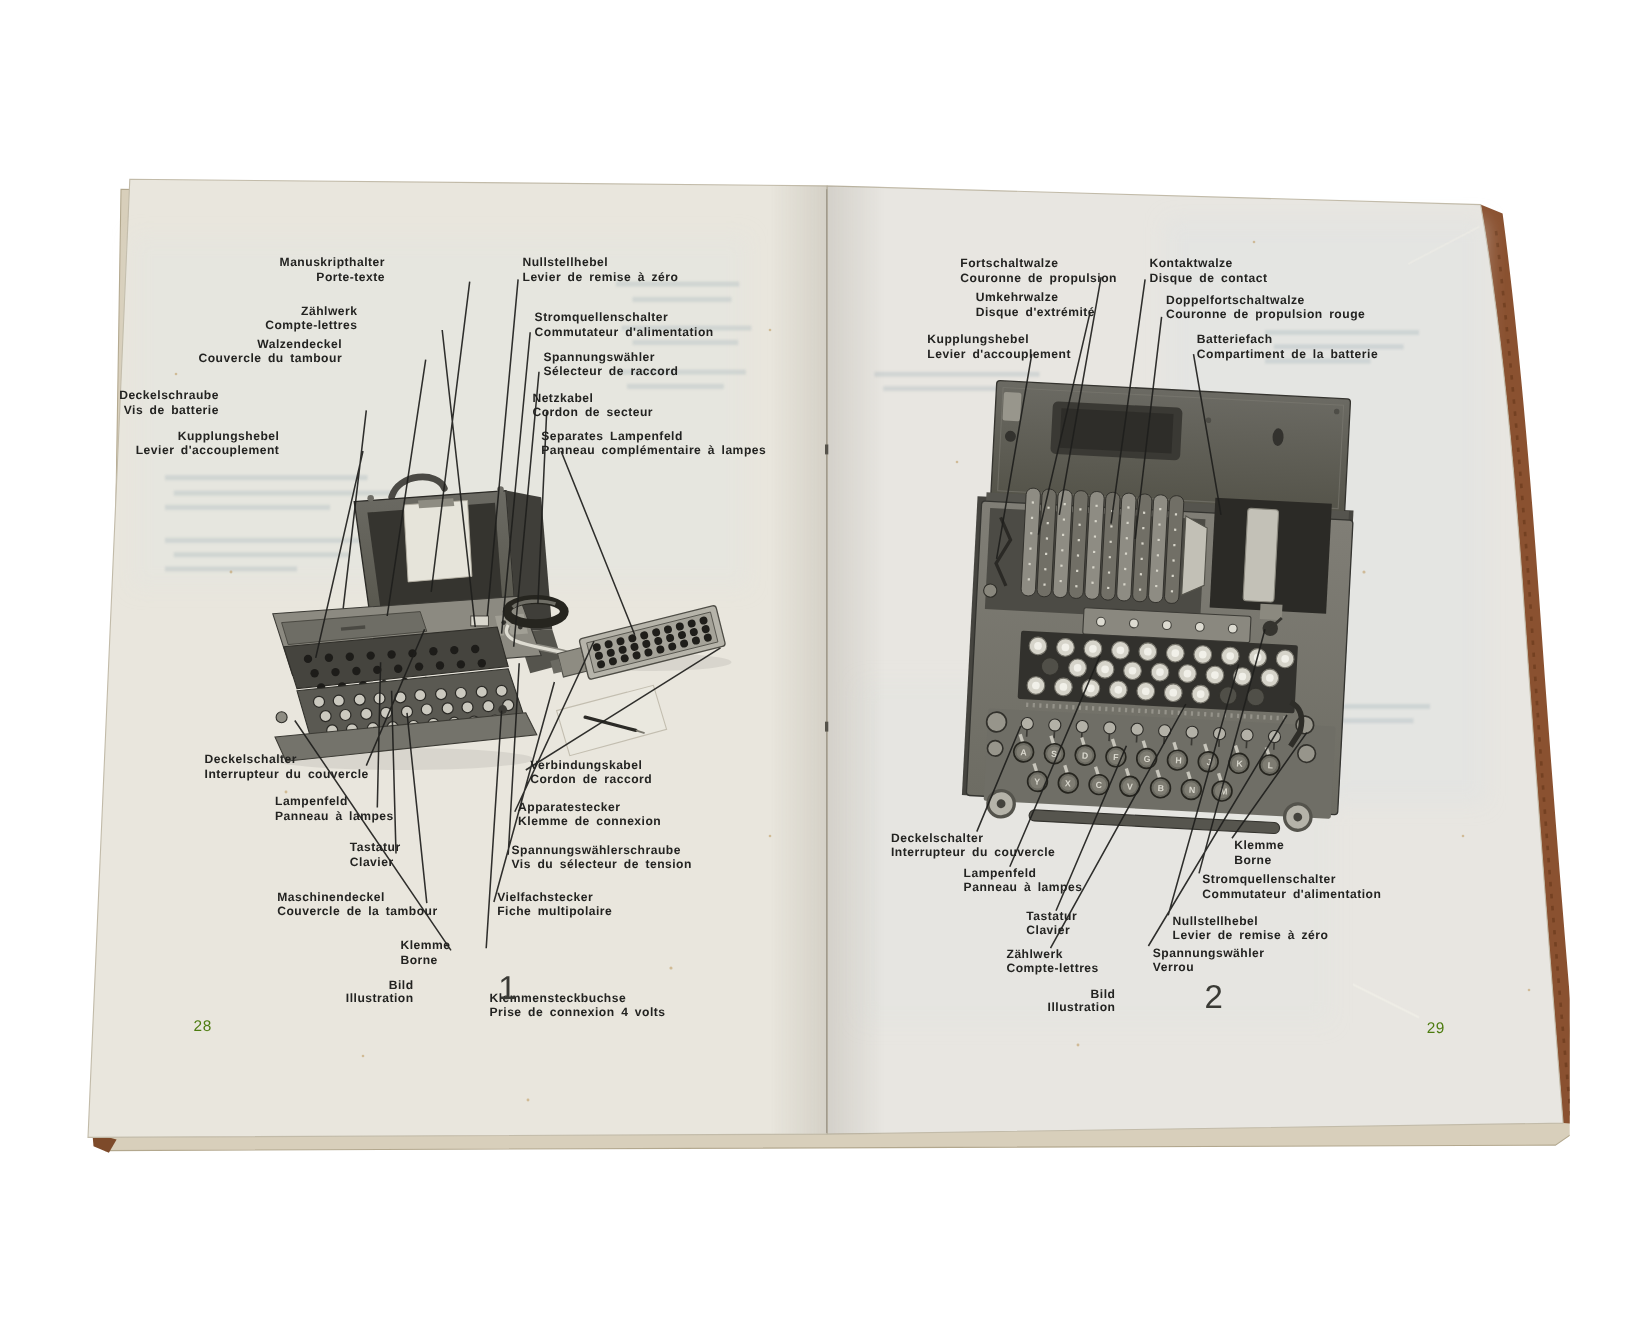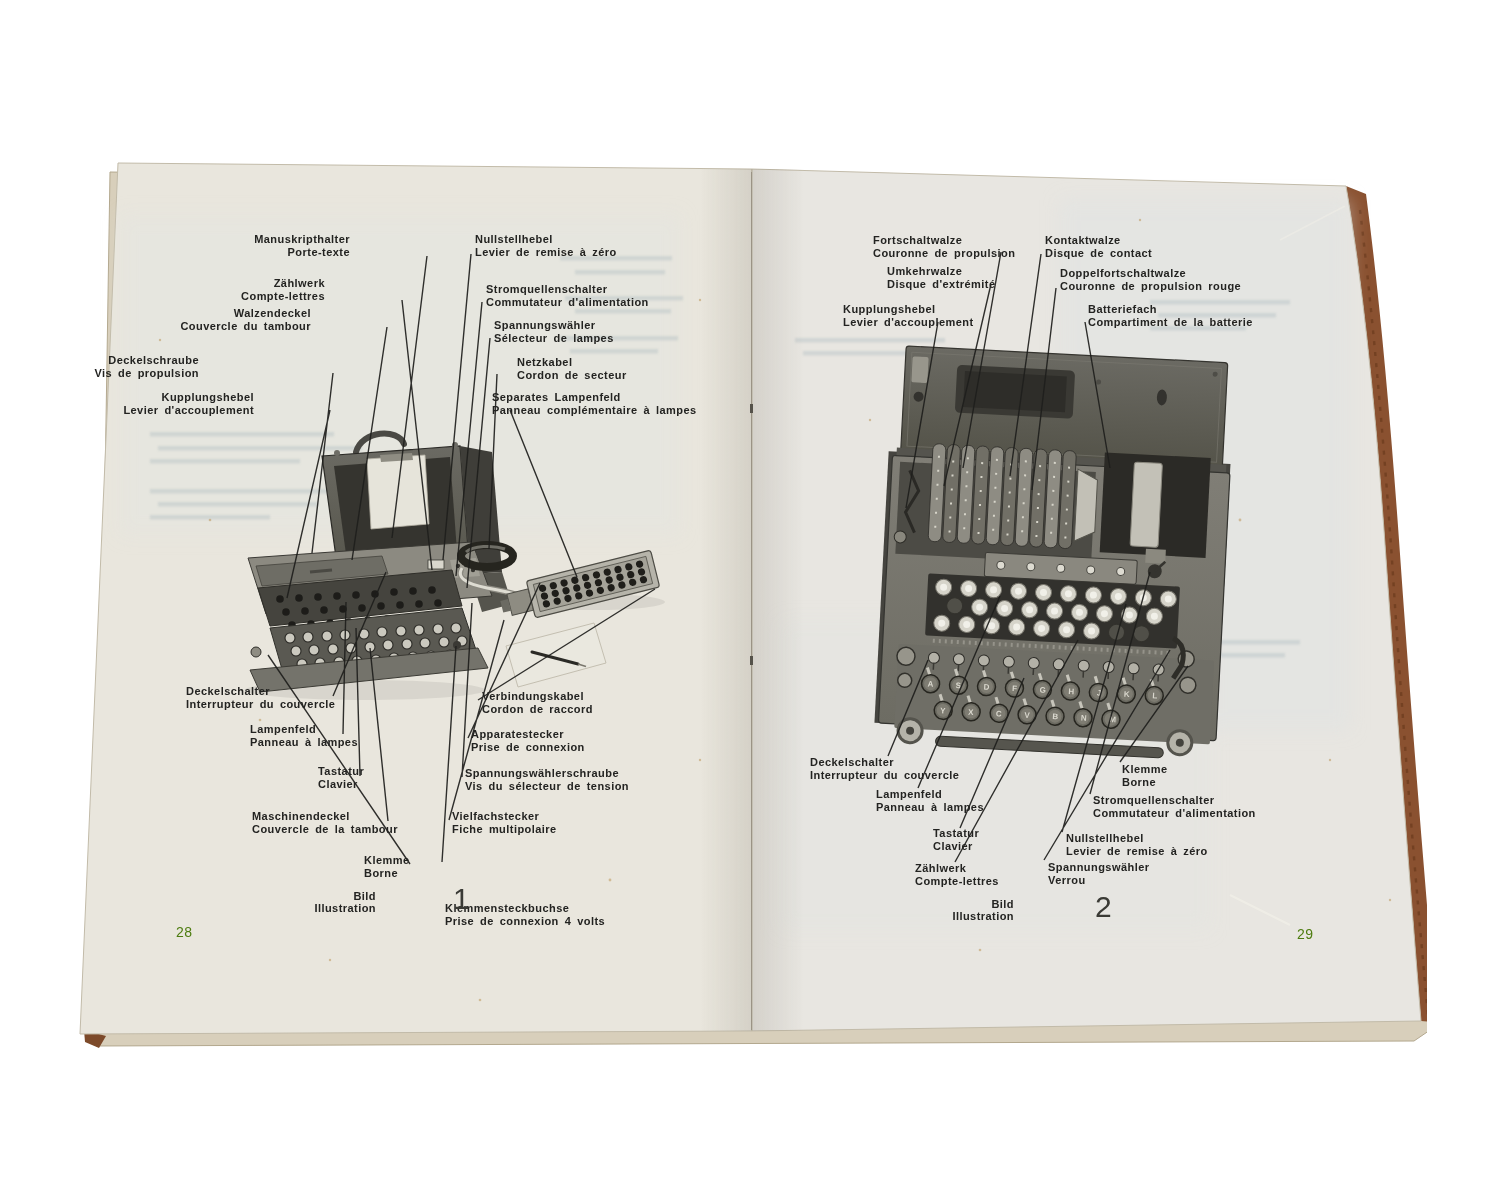--- a/index.html
+++ b/index.html
@@ -434,40 +434,40 @@
   <div class="lbl ra" style="right:1102px;top:277px">
     <div class="de">Zählwerk</div>
     <div class="fr">Compte-lettres</div>
   </div>
   <div class="lbl ra" style="right:1116px;top:307px">
     <div class="de">Walzendeckel</div>
     <div class="fr">Couvercle du tambour</div>
   </div>
   <div class="lbl ra" style="right:1228px;top:354px">
     <div class="de">Deckelschraube</div>
-    <div class="fr">Vis de propulsion</div>
+    <div class="fr">Vis de batterie</div>
   </div>
   <div class="lbl ra" style="right:1173px;top:391px">
     <div class="de">Kupplungshebel</div>
     <div class="fr">Levier d'accouplement</div>
   </div>
 
   <div class="lbl" style="left:475px;top:233px">
     <div class="de">Nullstellhebel</div>
     <div class="fr">Levier de remise à zéro</div>
   </div>
   <div class="lbl" style="left:486px;top:283px">
     <div class="de">Stromquellenschalter</div>
     <div class="fr">Commutateur d'alimentation</div>
   </div>
   <div class="lbl" style="left:494px;top:319px">
     <div class="de">Spannungswähler</div>
-    <div class="fr">Sélecteur de lampes</div>
-  </div>
-  <div class="lbl" style="left:517px;top:356px">
+    <div class="fr">Sélecteur de raccord</div>
+  </div>
+  <div class="lbl" style="left:484px;top:356px">
     <div class="de">Netzkabel</div>
     <div class="fr">Cordon de secteur</div>
   </div>
   <div class="lbl" style="left:492px;top:391px">
     <div class="de">Separates Lampenfeld</div>
     <div class="fr">Panneau complémentaire à lampes</div>
   </div>
 
   <div class="lbl" style="left:186px;top:685px">
     <div class="de">Deckelschalter</div>
@@ -489,21 +489,21 @@
     <div class="de">Klemme</div>
     <div class="fr">Borne</div>
   </div>
 
   <div class="lbl" style="left:482px;top:690px">
     <div class="de">Verbindungskabel</div>
     <div class="fr">Cordon de raccord</div>
   </div>
   <div class="lbl" style="left:471px;top:728px">
     <div class="de">Apparatestecker</div>
-    <div class="fr">Prise de connexion</div>
+    <div class="fr">Klemme de connexion</div>
   </div>
   <div class="lbl" style="left:465px;top:767px">
     <div class="de">Spannungswählerschraube</div>
     <div class="fr">Vis du sélecteur de tension</div>
   </div>
   <div class="lbl" style="left:452px;top:810px">
     <div class="de">Vielfachstecker</div>
     <div class="fr">Fiche multipolaire</div>
   </div>
   <div class="lbl" style="left:445px;top:902px">

